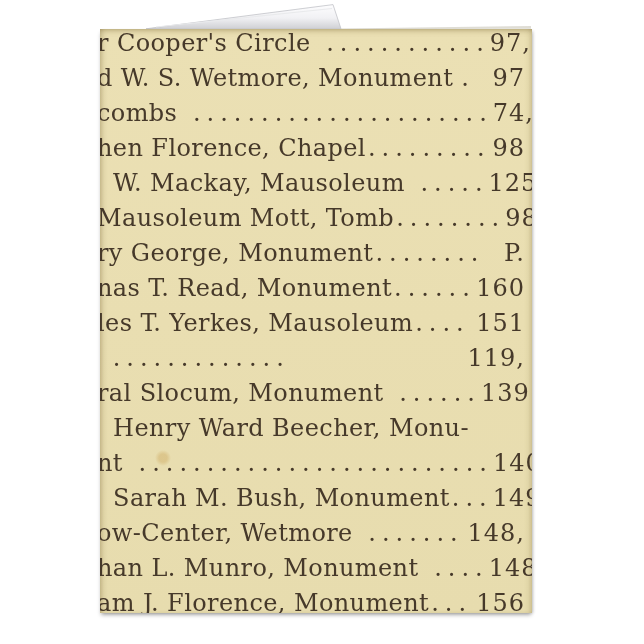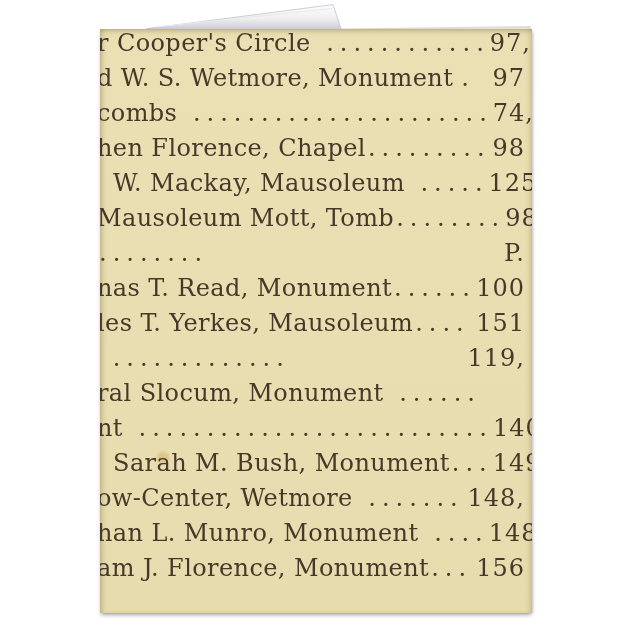--- a/index.html
+++ b/index.html
@@ -68,25 +68,26 @@
   </svg>
 
   <div class="card">
     <div class="rows">
         <div class="row"><span class="entry">r Cooper's Circle</span><span class="dots"> ............</span><span class="num">97,</span></div>
         <div class="row"><span class="entry">d W. S. Wetmore, Monument .</span><span class="dots"></span><span class="num">97</span></div>
         <div class="row"><span class="entry">combs</span><span class="dots"> ......................</span><span class="num">74,</span></div>
         <div class="row"><span class="entry">hen Florence, Chapel</span><span class="dots">.........</span><span class="num">98</span></div>
         <div class="row"><span class="entry">  W. Mackay, Mausoleum</span><span class="dots"> .....</span><span class="num">125</span></div>
         <div class="row"><span class="entry">Mausoleum Mott, Tomb</span><span class="dots">........</span><span class="num">98</span></div>
-        <div class="row"><span class="dots">........</span><span class="num">P.</span></div>
-        <div class="row"><span class="entry">nas T. Read, Monument</span><span class="dots">......</span><span class="num">100</span></div>
+        <div class="row"><span class="entry">ry George, Monument</span><span class="dots">........</span><span class="num">P.</span></div>
+        <div class="row"><span class="entry">nas T. Read, Monument</span><span class="dots">......</span><span class="num">160</span></div>
         <div class="row"><span class="entry">les T. Yerkes, Mausoleum</span><span class="dots">....</span><span class="num">151</span></div>
         <div class="row"><span class="dots"> .............</span><span class="num">119,</span></div>
-        <div class="row"><span class="entry">ral Slocum, Monument</span><span class="dots"> ......</span></div>
+        <div class="row"><span class="entry">ral Slocum, Monument</span><span class="dots"> ......</span><span class="num">139</span></div>
+        <div class="row"><span class="entry">  Henry Ward Beecher, Monu-</span><span class="dots"></span><span class="num"></span></div>
         <div class="row"><span class="entry">nt</span><span class="dots"> ..........................</span><span class="num">140</span></div>
         <div class="row"><span class="entry">  Sarah M. Bush, Monument</span><span class="dots">...</span><span class="num">149</span></div>
         <div class="row"><span class="entry">ow-Center, Wetmore</span><span class="dots"> .......</span><span class="num">148,</span></div>
         <div class="row"><span class="entry">han L. Munro, Monument</span><span class="dots"> ....</span><span class="num">148,</span></div>
         <div class="row"><span class="entry">am J. Florence, Monument</span><span class="dots">...</span><span class="num">156</span></div>
       </div>
   </div>
 
 </div>
 

